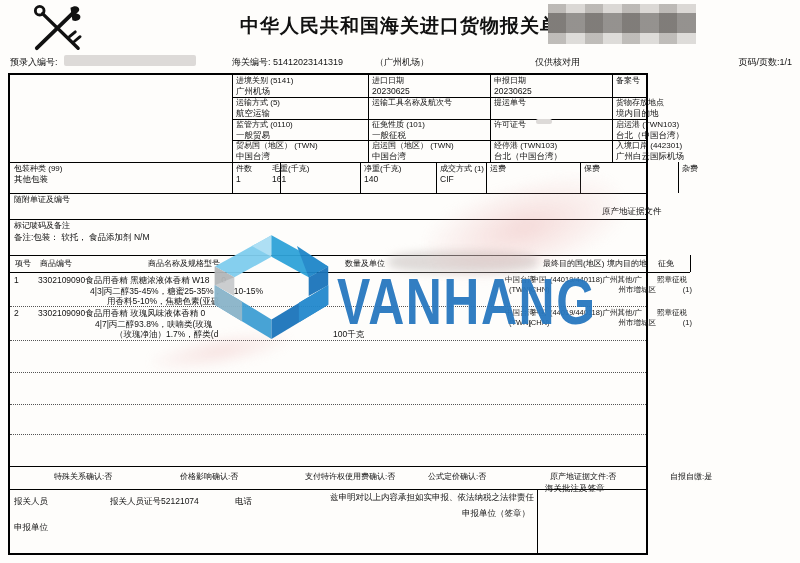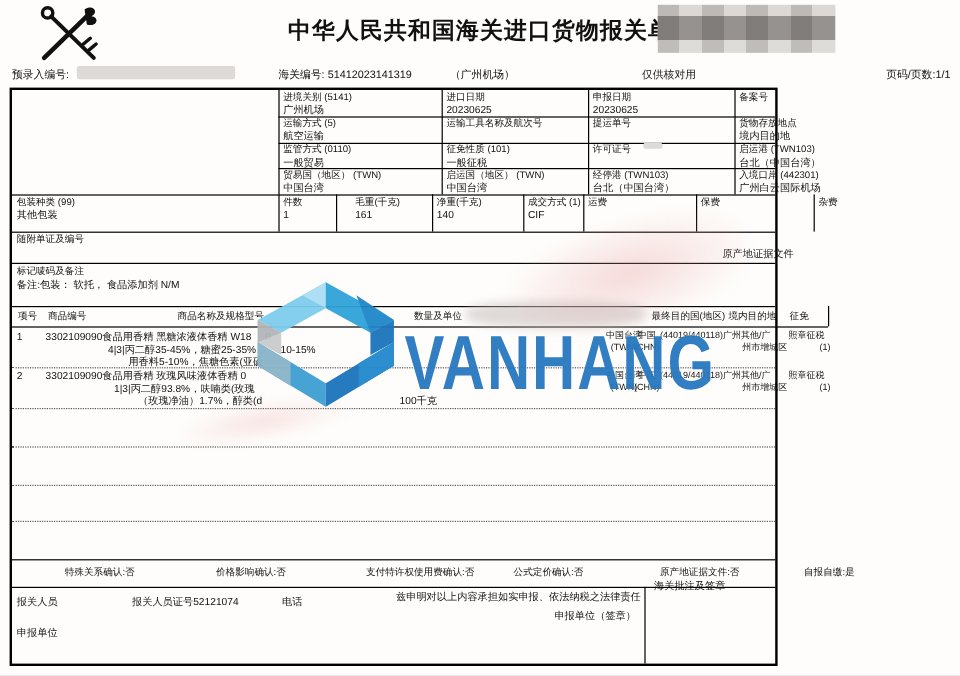--- a/index.html
+++ b/index.html
@@ -157,21 +157,21 @@
     <div class="vline" style="left:668px;top:87px;height:31px;"></div>
 
     <div class="cell" style="left:4px;top:89px;">
       <div class="lbl">包装种类 (99)</div>
       <div class="val">其他包装</div>
     </div>
     <div class="cell" style="left:226px;top:89px;">
       <div class="lbl">件数</div>
       <div class="val">1</div>
     </div>
-    <div class="cell" style="left:286px;top:89px;">
+    <div class="cell" style="left:262px;top:89px;">
       <div class="lbl">毛重(千克)</div>
       <div class="val">161</div>
     </div>
     <div class="cell" style="left:354px;top:89px;">
       <div class="lbl">净重(千克)</div>
       <div class="val">140</div>
     </div>
     <div class="cell" style="left:430px;top:89px;">
       <div class="lbl">成交方式 (1)</div>
       <div class="val">CIF</div>
@@ -230,21 +230,21 @@
         <div class="ctr">照章征税</div>
           <div class="rt">(1)</div>
       </div>
     </div>
 
     <div class="dotline" style="left:0;right:0;top:231px;"></div>
 
     <div class="cell" style="left:0;top:233px;width:780px;height:32px;">
       <div class="abs val" style="left:4px;top:0;">2</div>
       <div class="abs val pre" style="left:28px;top:0;">3302109090食品用香精 玫瑰风味液体香精 0</div>
-      <div class="abs val pre" style="left:85px;top:10.5px;">1|3|丙二醇93.8%，呋喃类(玫瑰</div>
+      <div class="abs val pre" style="left:85px;top:10.5px;">4|7|丙二醇93.8%，呋喃类(玫瑰</div>
       <div class="abs val pre" style="left:105px;top:21px;">（玫瑰净油）1.7%，醇类(d</div>
       <div class="abs val" style="left:323px;top:21px;">100千克</div>
       <div class="abs small ctr" style="left:488px;top:0;width:44px;">
         <div>中国台湾</div>
           <div>(TWN)</div>
       </div>
       <div class="abs small ctr" style="left:512px;top:0;width:34px;">
         <div>中国</div>
           <div>(CHN)</div>
       </div>

